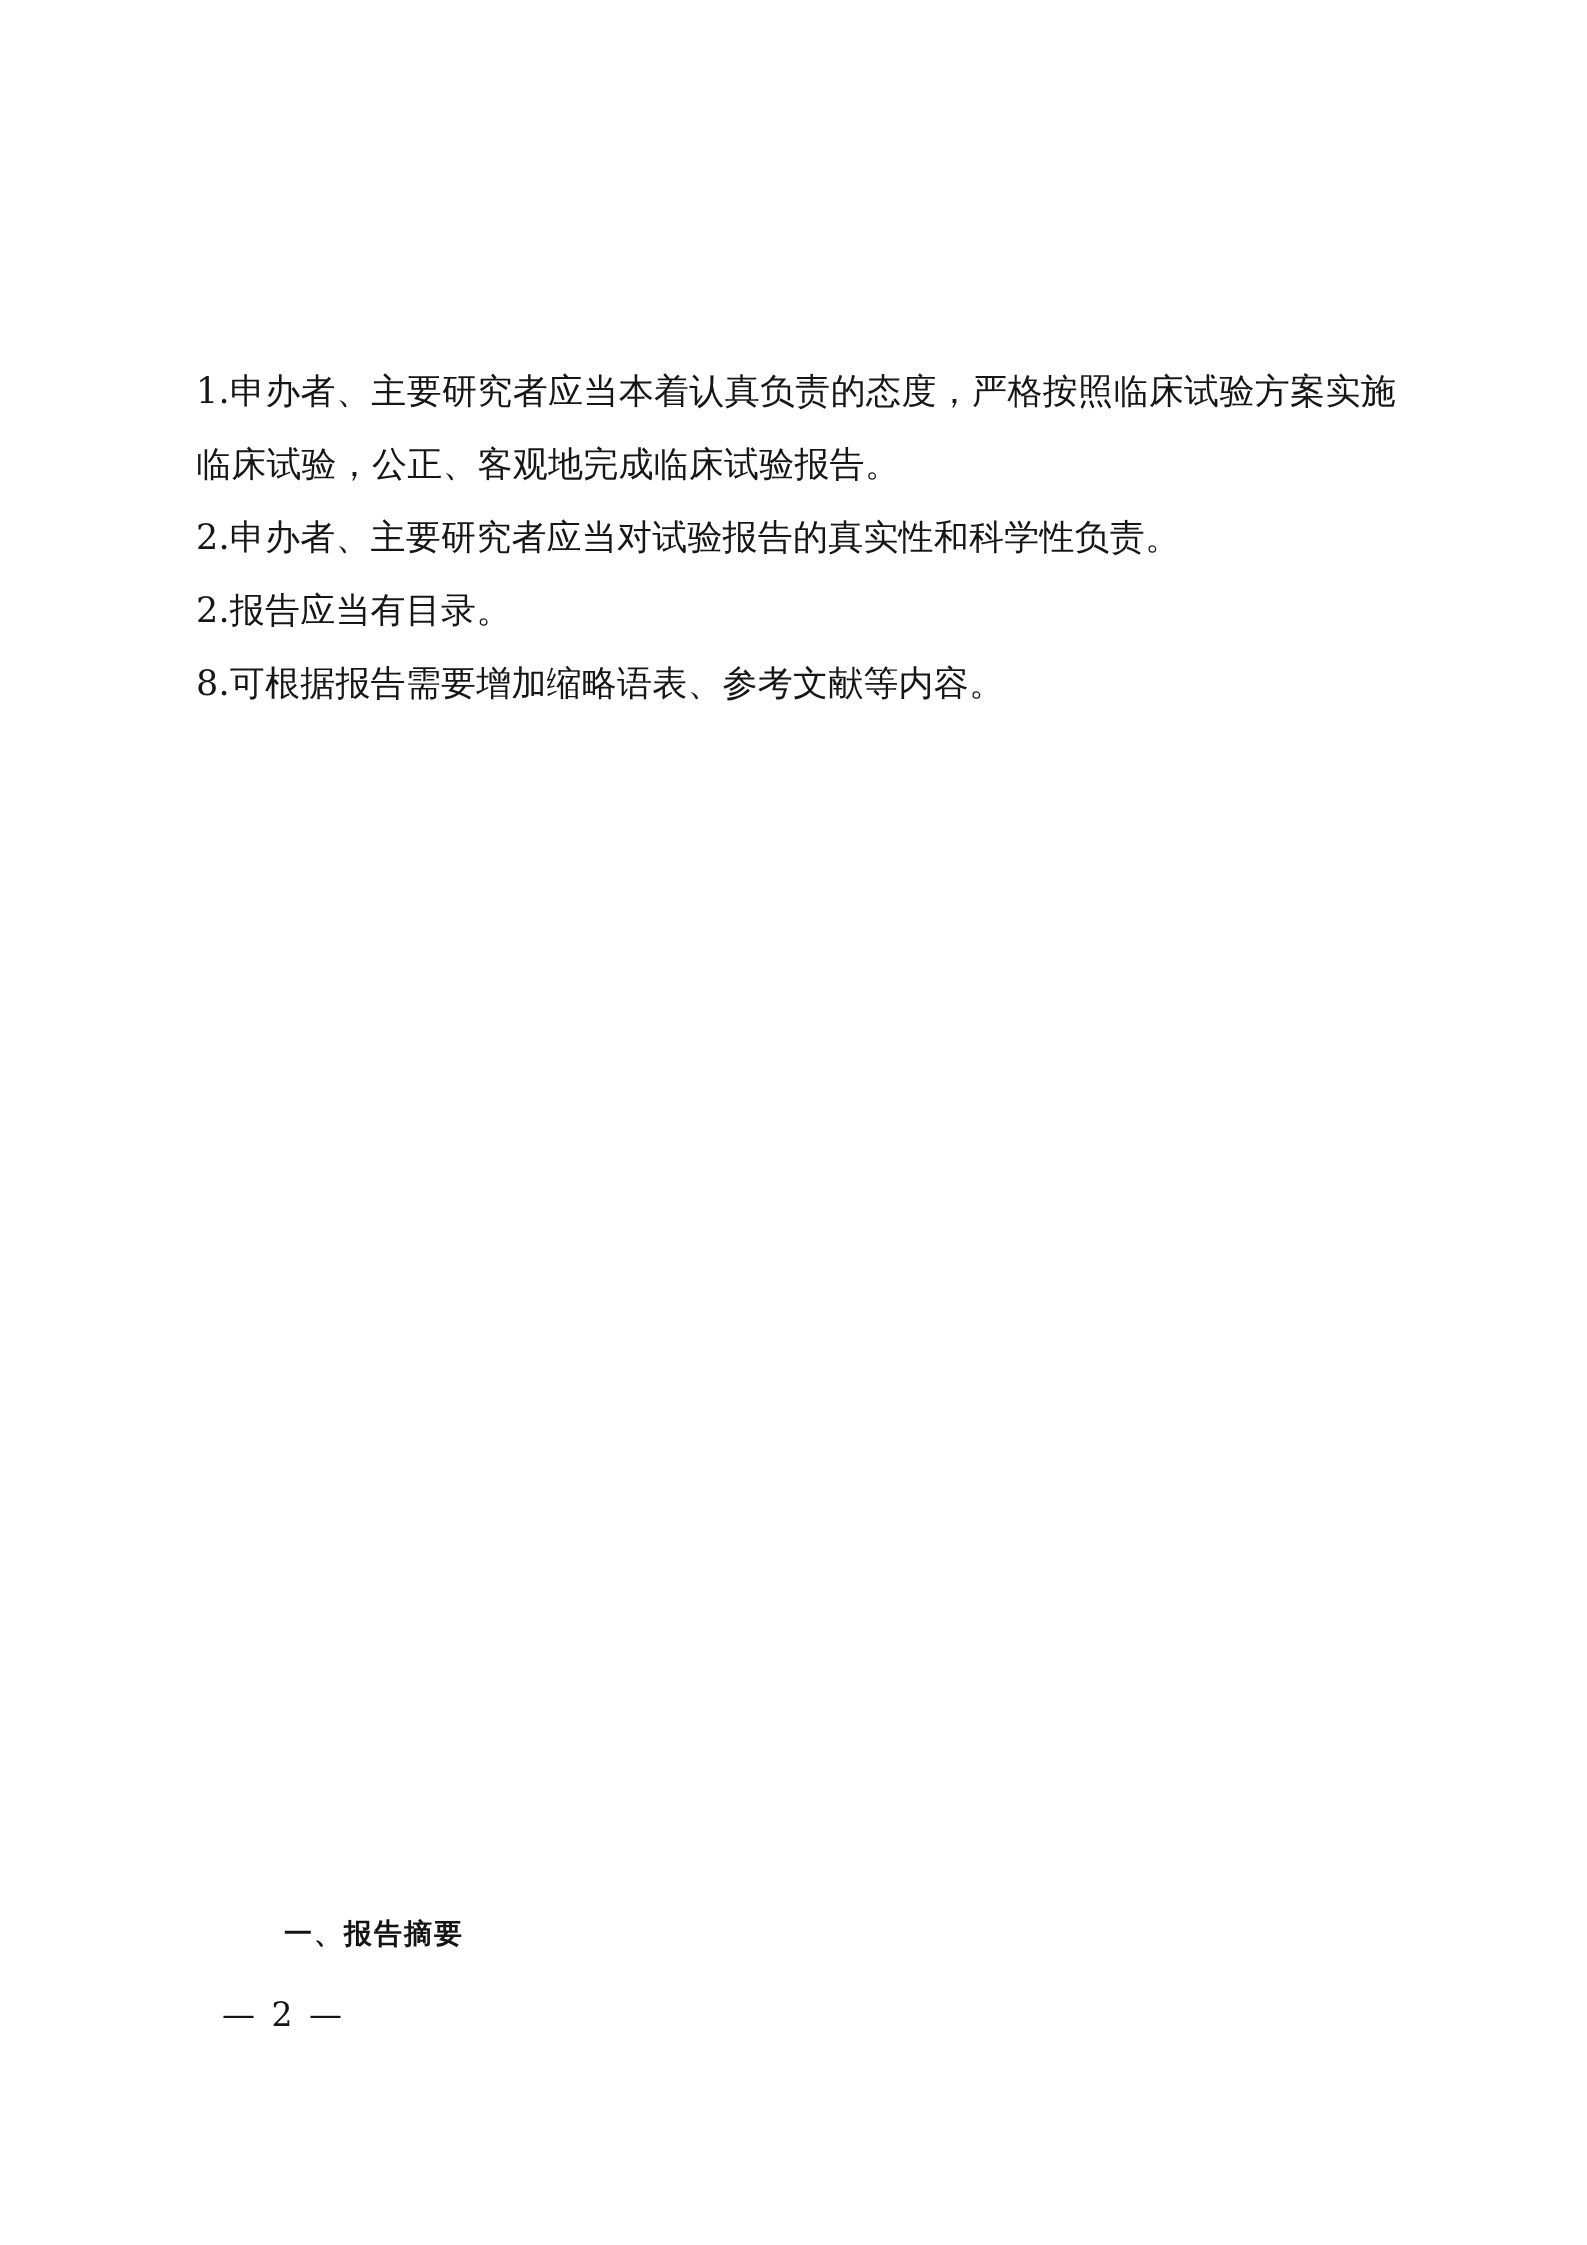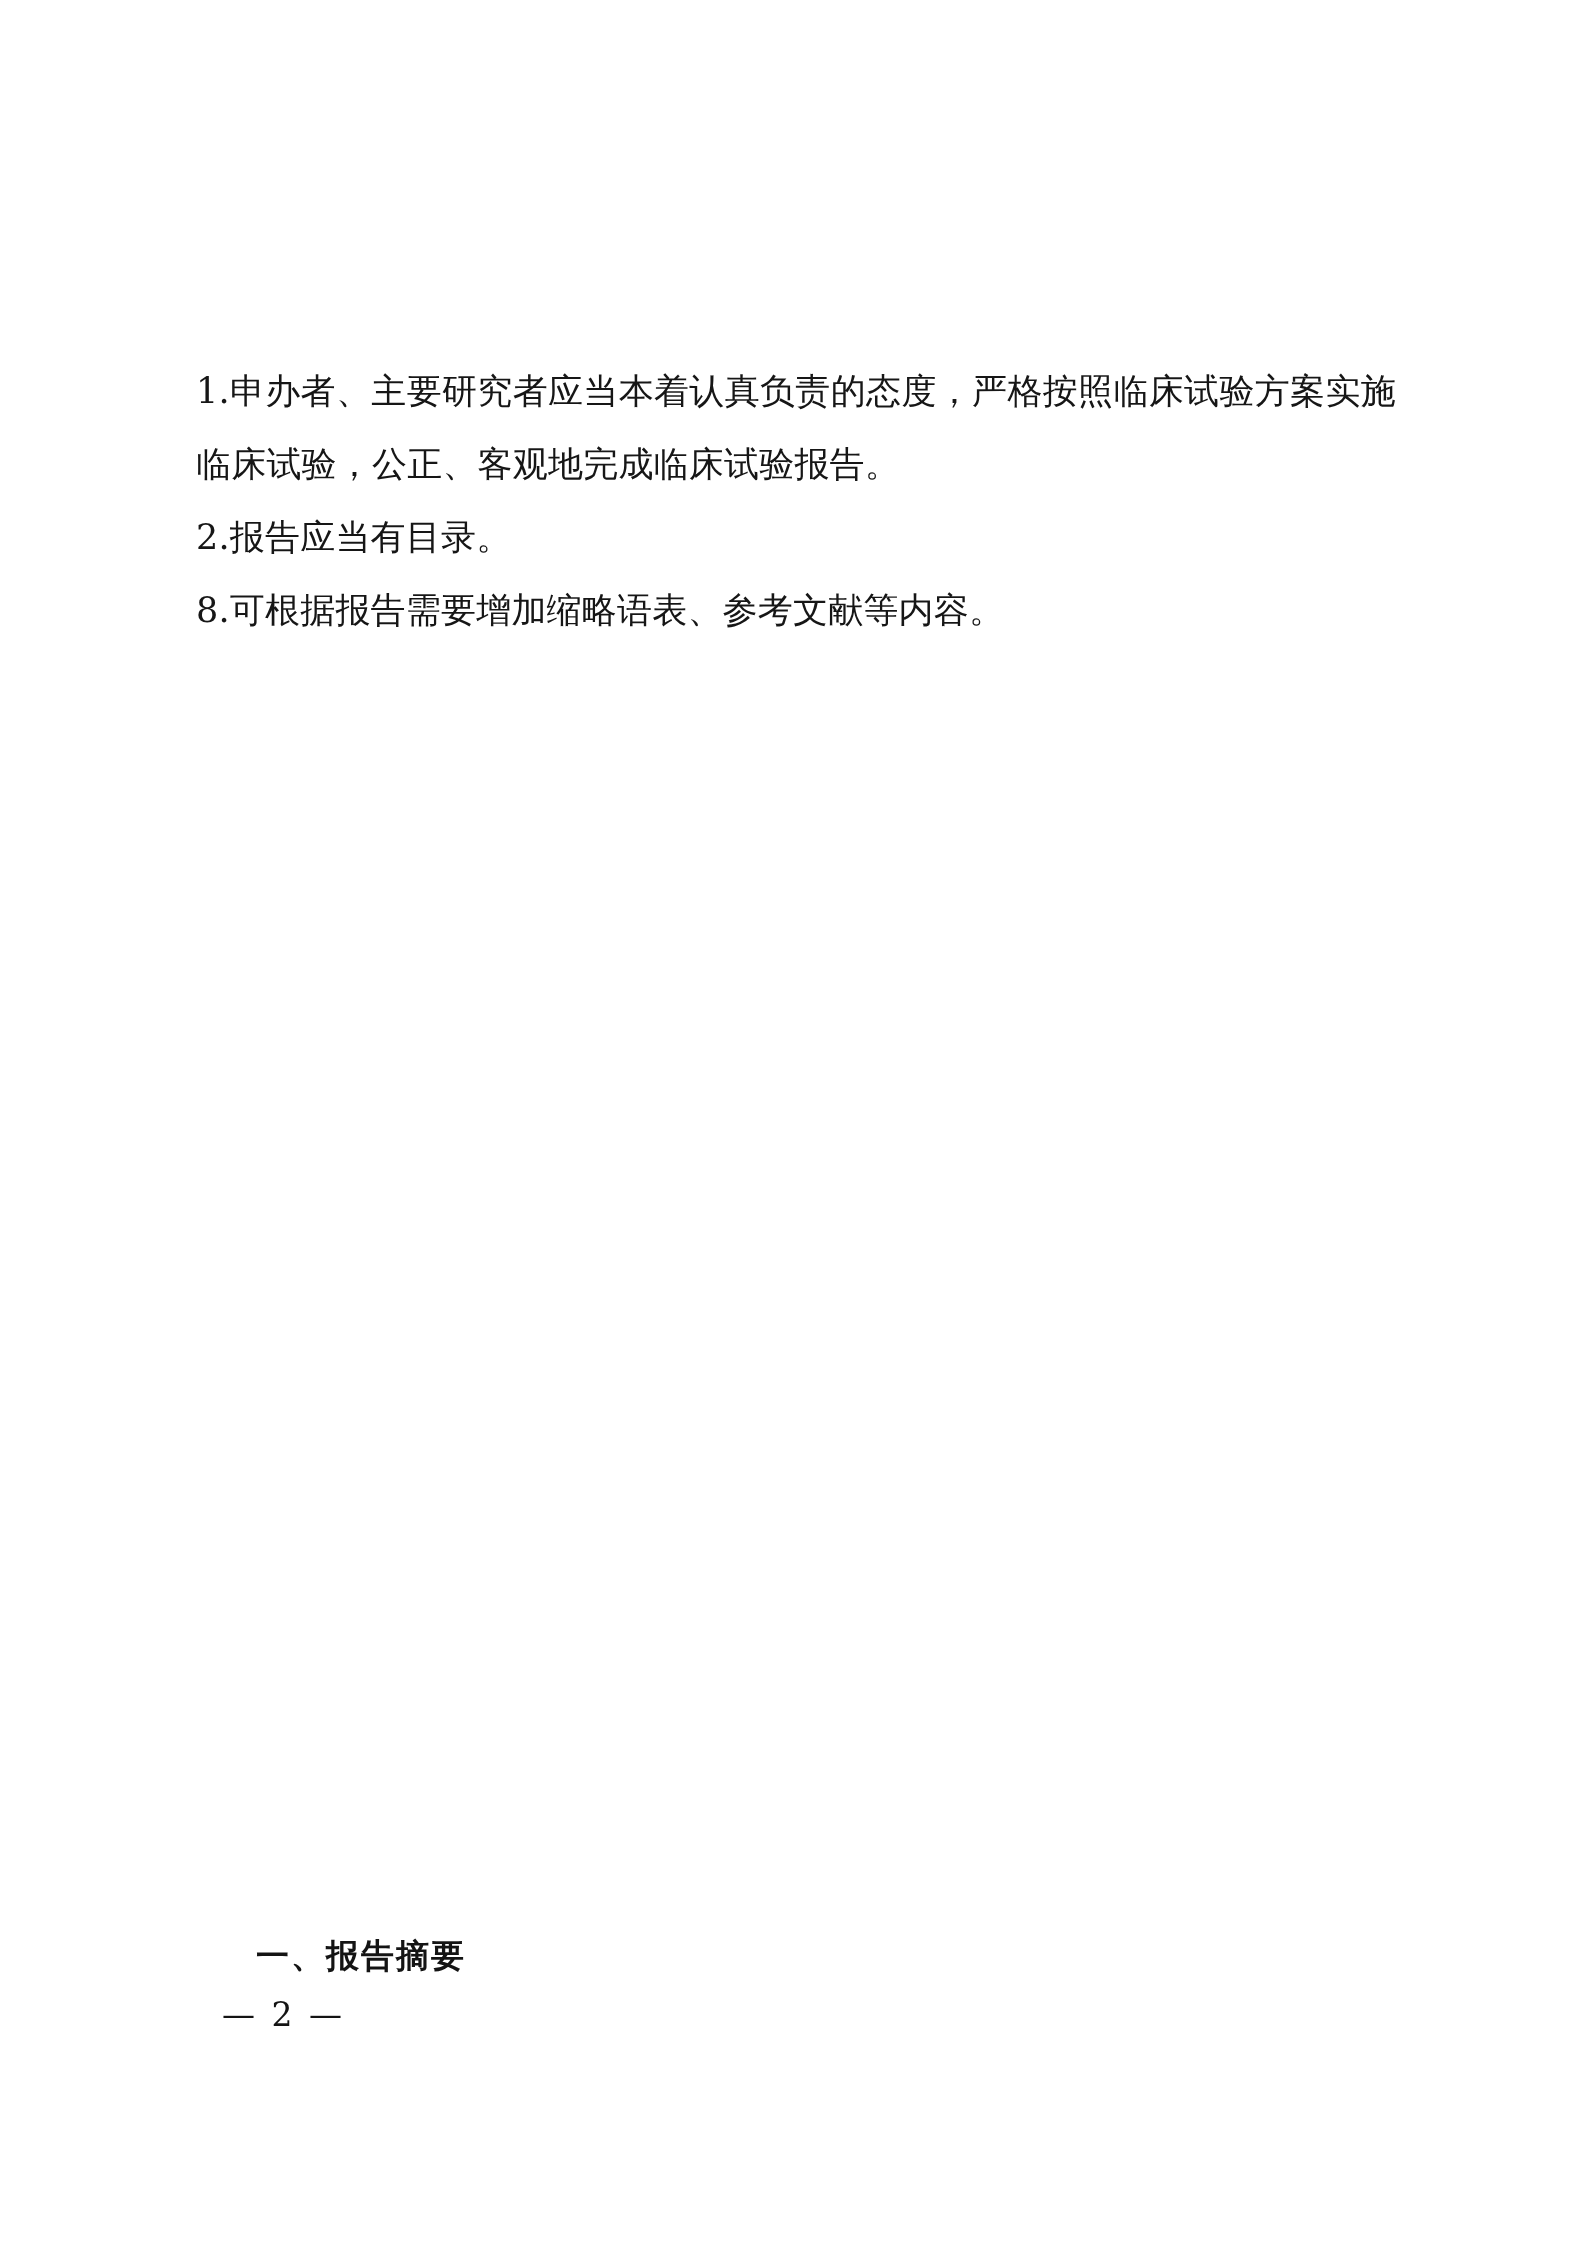--- a/index.html
+++ b/index.html
@@ -27,46 +27,46 @@
     font-size: 35px;
     line-height: 73px;
     text-align: justify;
     text-justify: inter-ideograph;
     margin: 0 0 0 0;
     letter-spacing: 0.2px;
     color: #161616;
   }
   .section-title {
     position: absolute;
-    left: 256px;
+    left: 284px;
     top: 1915px;
-    font-size: 33px;
+    font-size: 28px;
     font-weight: bold;
     letter-spacing: 2px;
     color: #141414;
     font-family: "DejaVu Sans", "Liberation Sans", sans-serif;
-    margin-top: 19px;
   }
   .page-number {
     position: absolute;
     left: 222px;
     top: 1995px;
     font-size: 33px;
     color: #141414;
     letter-spacing: 3px;
     font-family: "DejaVu Serif", "Liberation Serif", serif;
   }
 </style>
 </head>
 <body>
 
 <div class="page">
 
   <div class="content">
     <p class="para">1.申办者、主要研究者应当本着认真负责的态度，严格按照临床试验方案实施临床试验，公正、客观地完成临床试验报告。</p>
+    <p class="para">2.申办者、主要研究者应当对试验报告的真实性和科学性负责。</p>
     <p class="para">2.报告应当有目录。</p>
     <p class="para">8.可根据报告需要增加缩略语表、参考文献等内容。</p>
   </div>
 
   <div class="section-title">一、报告摘要</div>
 
   <div class="page-number">— 2 —</div>
 
 </div>
 

